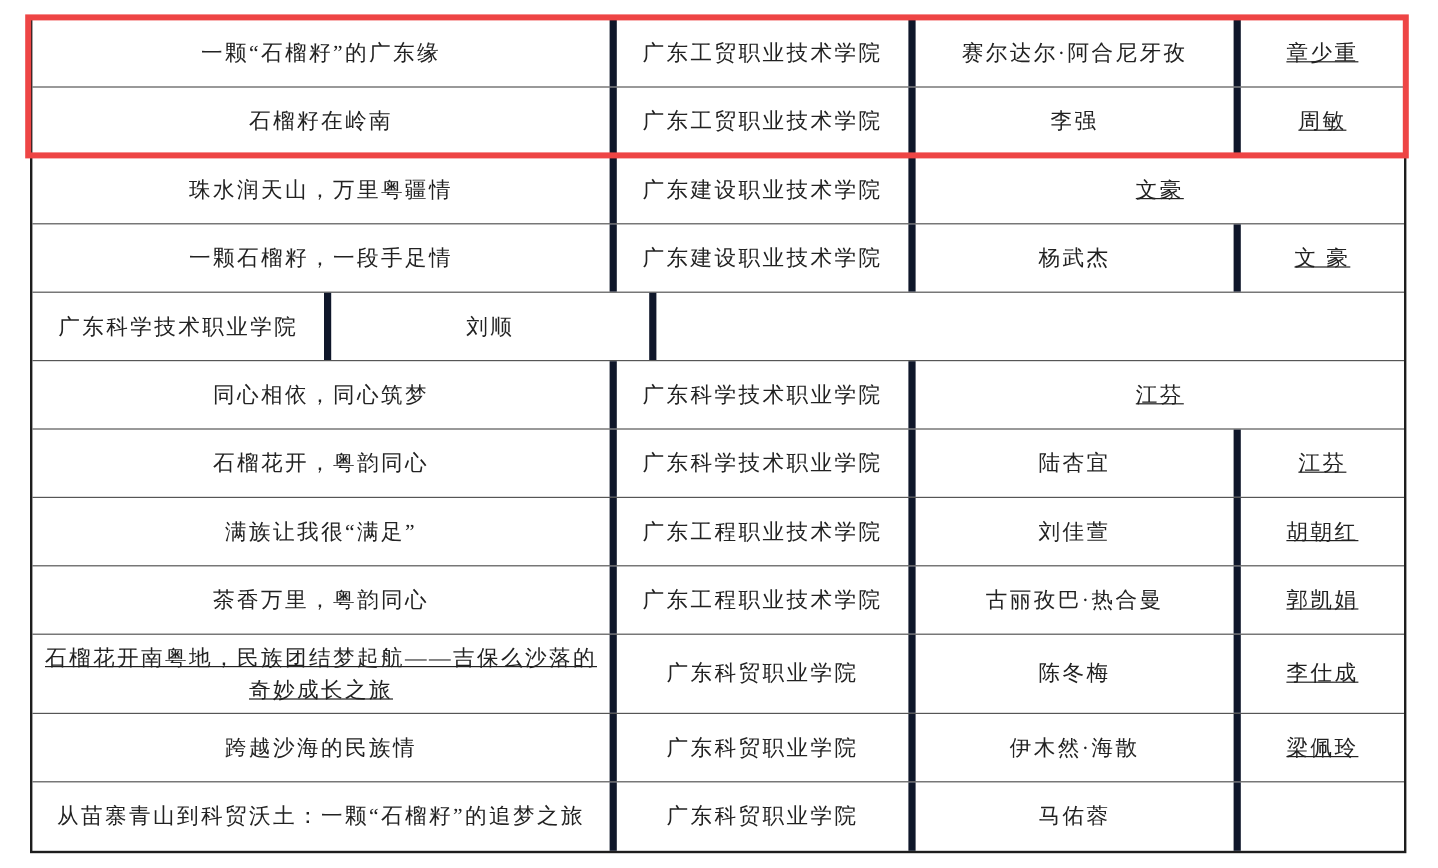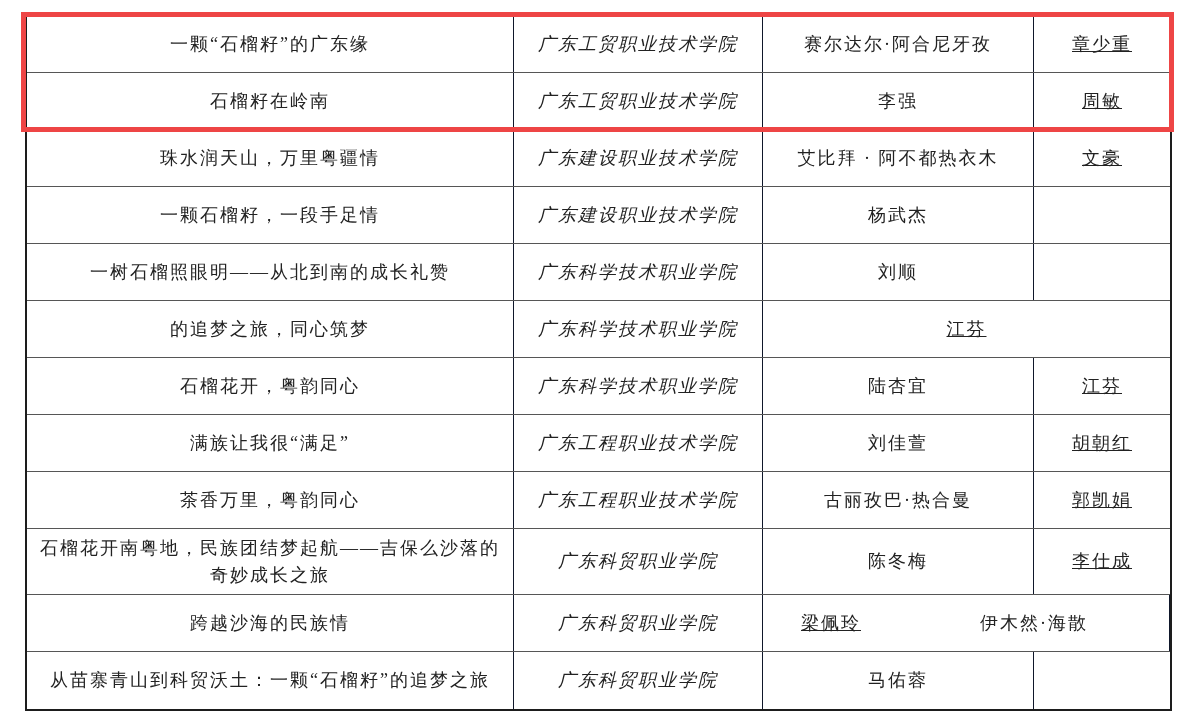--- a/index.html
+++ b/index.html
@@ -37,28 +37,28 @@
   .cell {
     display: flex;
     align-items: center;
     justify-content: center;
     text-align: center;
     box-sizing: border-box;
     font-size: 18px;
     letter-spacing: 2px;
     line-height: 1.45;
     color: #222222;
-    border-right: 1px solid #0f172a;
+    border-right: 6px solid #0f172a;
     padding: 0 6px;
   }
   .c1 { width: 487px; }
-  .c2 { width: 249px; font-style: italic; }
+  .c2 { width: 249px; }
   .c3 { width: 271px; }
   .c4 { flex: 1; border-right: none; text-decoration: underline; }
-  .t-row.tall .c1 { padding: 0 10px; }
+  .t-row.tall .c1 { padding: 0 10px; text-decoration: underline; }
   .highlight-box {
     position: absolute;
     left: 21px;
     top: 12px;
     width: 1153px;
     height: 120px;
     border: 5px solid #ee4545;
     box-sizing: border-box;
     pointer-events: none;
     background: transparent;
@@ -81,38 +81,37 @@
     <div class="t-row">
       <div class="cell c1">石榴籽在岭南</div>
       <div class="cell c2">广东工贸职业技术学院</div>
       <div class="cell c3">李强</div>
       <div class="cell c4">周敏</div>
     </div>
 
     <div class="t-row">
       <div class="cell c1">珠水润天山，万里粤疆情</div>
       <div class="cell c2">广东建设职业技术学院</div>
-      <div class="cell c3">艾比拜 · 阿不都热衣木</div>
       <div class="cell c4">文豪</div>
     </div>
 
     <div class="t-row">
       <div class="cell c1">一颗石榴籽，一段手足情</div>
       <div class="cell c2">广东建设职业技术学院</div>
       <div class="cell c3">杨武杰</div>
+      <div class="cell c4">文 豪</div>
     </div>
 
     <div class="t-row">
-      <div class="cell c1">一树石榴照眼明——从北到南的成长礼赞</div>
       <div class="cell c2">广东科学技术职业学院</div>
       <div class="cell c3">刘顺</div>
     </div>
 
     <div class="t-row">
-      <div class="cell c1">的追梦之旅，同心筑梦</div>
+      <div class="cell c1">同心相依，同心筑梦</div>
       <div class="cell c2">广东科学技术职业学院</div>
       <div class="cell c4">江芬</div>
     </div>
 
     <div class="t-row">
       <div class="cell c1">石榴花开，粤韵同心</div>
       <div class="cell c2">广东科学技术职业学院</div>
       <div class="cell c3">陆杏宜</div>
       <div class="cell c4">江芬</div>
     </div>
@@ -134,22 +133,22 @@
     <div class="t-row tall">
       <div class="cell c1">石榴花开南粤地，民族团结梦起航——吉保么沙落的奇妙成长之旅</div>
       <div class="cell c2">广东科贸职业学院</div>
       <div class="cell c3">陈冬梅</div>
       <div class="cell c4">李仕成</div>
     </div>
 
     <div class="t-row">
       <div class="cell c1">跨越沙海的民族情</div>
       <div class="cell c2">广东科贸职业学院</div>
+      <div class="cell c3">伊木然·海散</div>
       <div class="cell c4">梁佩玲</div>
-      <div class="cell c3">伊木然·海散</div>
     </div>
 
     <div class="t-row">
       <div class="cell c1">从苗寨青山到科贸沃土：一颗“石榴籽”的追梦之旅</div>
       <div class="cell c2">广东科贸职业学院</div>
       <div class="cell c3">马佑蓉</div>
     </div>
 
   </div>
 

